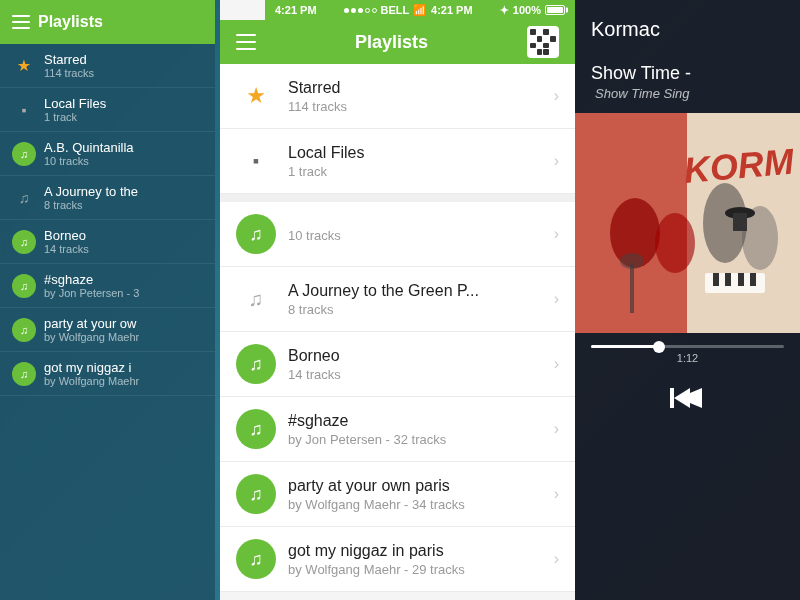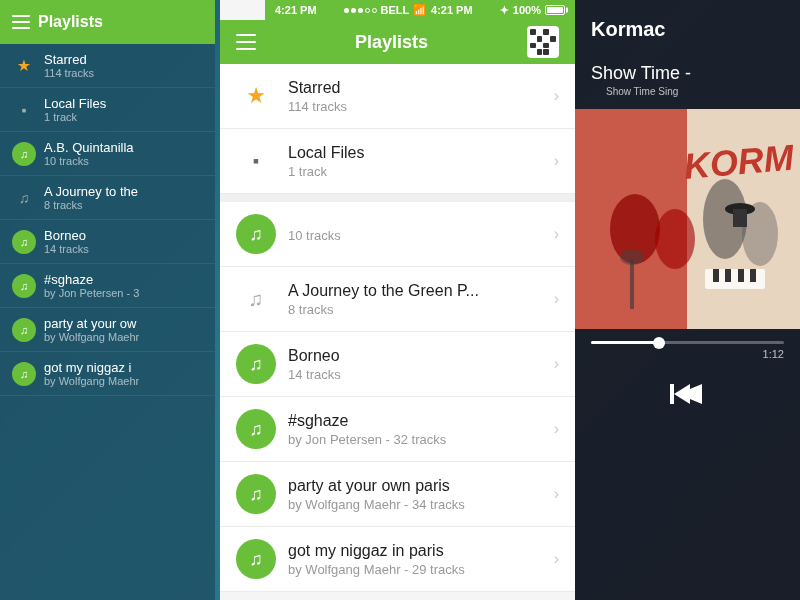--- a/index.html
+++ b/index.html
@@ -335,35 +335,36 @@
       top: 0;
       width: 225px;
       height: 600px;
       background: rgba(25, 25, 35, 0.92);
     }
 
     .right-artist {
       padding: 18px 16px 4px;
       color: white;
       font-size: 20px;
-      font-weight: 700;
+      font-weight: 400;
     }
 
     .right-album {
       padding: 0 16px 2px;
       color: white;
       font-size: 18px;
       font-weight: 400;
       margin-top: 18px;
     }
 
     .right-sub {
-      padding: 0 31px 12px;
+      padding: 0 20px 12px;
       color: rgba(255,255,255,0.7);
-      font-size: 10px;
+      font-size: 13px;
+      font-style: italic;
     }
 
     .album-art {
       width: 100%;
       height: 220px;
       background: linear-gradient(135deg, #c0392b 0%, #e74c3c 30%, #fff5e0 60%, #e8d5c0 100%);
       position: relative;
       overflow: hidden;
     }
 
@@ -400,21 +401,21 @@
       left: 35%;
       transform: translate(-50%, -50%);
       width: 12px;
       height: 12px;
       background: white;
       border-radius: 50%;
     }
 
     .time-labels {
       display: flex;
-      justify-content: flex-end;
+      justify-content: center;
       padding: 4px 0;
       color: rgba(255,255,255,0.7);
       font-size: 11px;
     }
 
     .controls {
       display: flex;
       justify-content: center;
       align-items: center;
       padding: 8px 16px;

